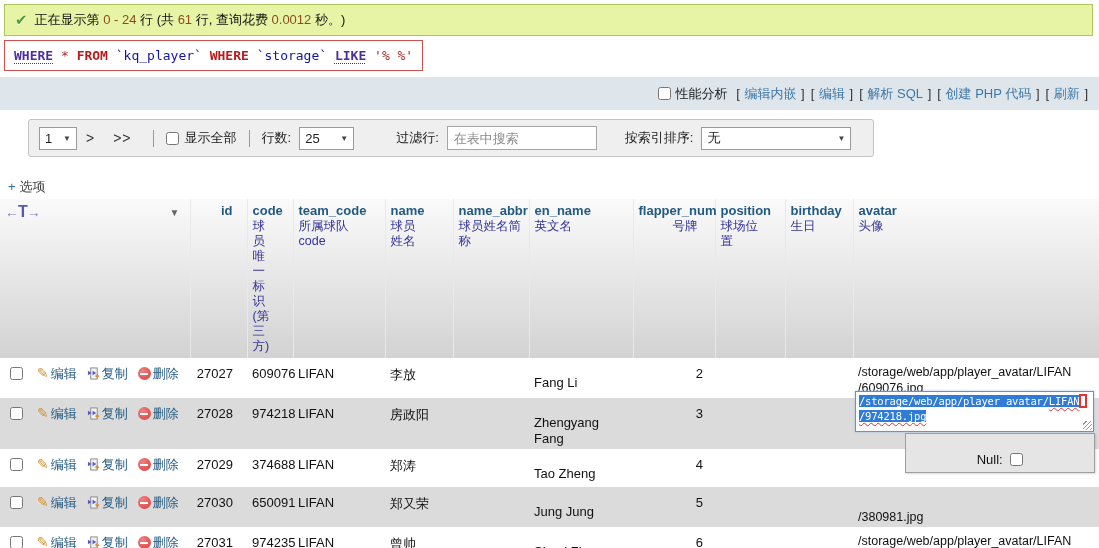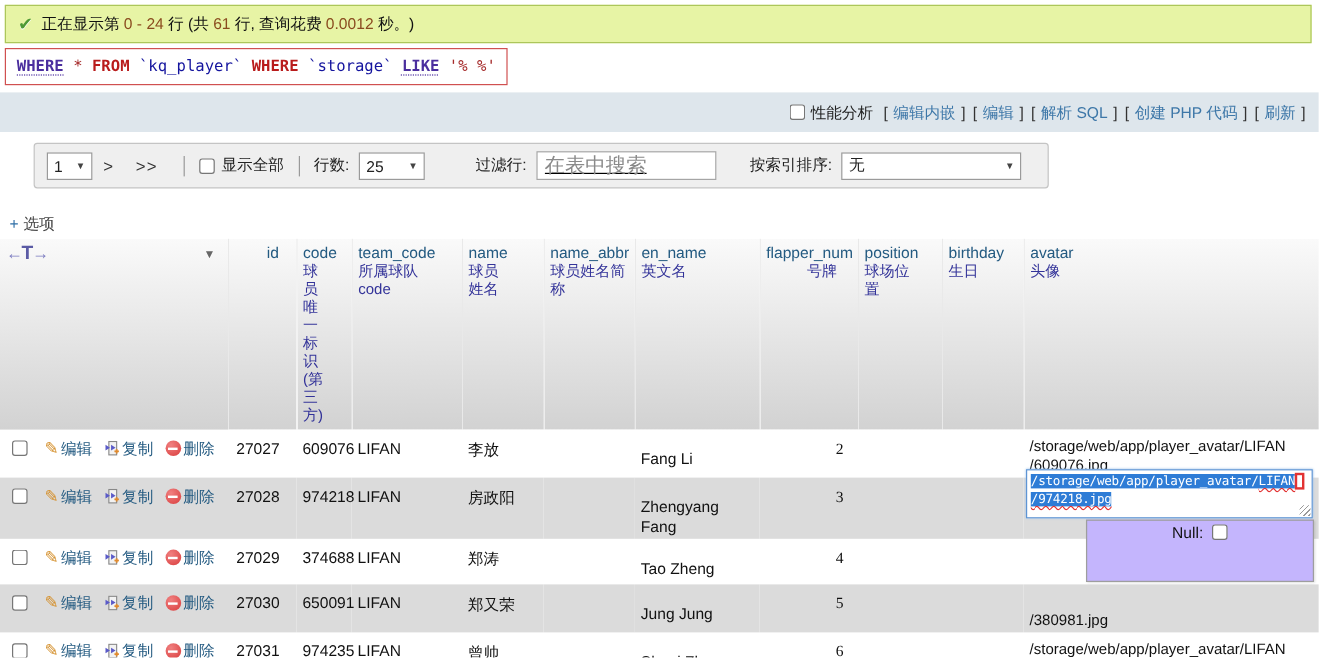--- a/index.html
+++ b/index.html
@@ -31,36 +31,36 @@
 
   
   .pagebar { margin:9px 0 0 28px; width:846px; background:#EFEFEF; border:1px solid #C4C4C4;
     border-radius:3px; padding:7px 10px; display:flex; align-items:center; height:38px; color:#222; }
   .fakeselect { display:inline-flex; align-items:center; justify-content:space-between;
     background:#fff; border:1px solid #9A9A9A; padding:2px 5px; height:23px; cursor:pointer; }
   .fakeselect .caret { font-size:8px; color:#444; margin-left:7px; }
   .pg-btn { margin:0 9px; color:#333; cursor:pointer; font-size:14px; letter-spacing:1px; }
   .vsep { border-left:1px solid #999; height:17px; margin:0 12px; }
   .pagebar label { margin-right:8px; }
-  .filter-input { width:150px; height:24px; border:1px solid #A5A5A5; padding:2px 6px; font-size:17px; margin-right:28px;text-decoration:underline; }
+  .filter-input { width:150px; height:24px; border:1px solid #A5A5A5; padding:2px 6px; font-size:13px; margin-right:28px; }
   .filter-input::placeholder { color:#8A8A8A; }
 
   
   .options-link { margin:21px 0 3px 8px; cursor:pointer; display:inline-block; }
   .options-plus { color:#2F6FA7; margin-right:4px; }
   .options-label { color:#444; }
 
   
   table.results { border-collapse:collapse; table-layout:fixed; width:1099px; }
   thead th { background:linear-gradient(#FAFAFA,#D2D2D2); vertical-align:top; text-align:left;
     padding:4px 5px; height:158px; border-right:1px solid #E9E9E9; font-weight:normal; position:relative; }
-  .col-name { color:#235A81; font-weight:normal; font-size:13px; text-decoration:none; cursor:pointer; display:inline-block; }
+  .col-name { color:#235A81; font-weight:bold; font-size:13px; text-decoration:none; cursor:pointer; display:inline-block; }
   .col-comment { color:#333399; font-size:12.5px; line-height:15px; white-space:pre-line; margin-top:1px; }
   th.num, td.num { text-align:right; padding-right:14px; }
-  th.flap .col-comment, td.flap { text-align:right; padding-right:12px;font-family:Liberation Serif, serif; }
+  th.flap .col-comment, td.flap { text-align:right; padding-right:12px; }
   .reorder-widget { color:#7B7BC0; font-size:14px; letter-spacing:-1px; cursor:move; }
   .reorder-widget b { font-size:16px; color:#5B5BA5; font-weight:bold; }
   .sort-caret { position:absolute; right:10px; top:8px; font-size:10px; color:#666; cursor:pointer;
     text-shadow:0 1px 0 #fff; }
   tbody td { vertical-align:top; padding:8px 5px 2px 5px; font-size:13px; }
   tbody tr:nth-child(even) { background:#DBDBDB; }
   tr.r1 { height:38px; } tr.r2 { height:40px; } tr.r3 { height:38px; } tr.r4 { height:37px; } tr.r5 { height:38px; }
   td.actions { white-space:nowrap; padding-left:10px; padding-top:7px; }
   td.actions input { margin-right:14px; vertical-align:-2px; }
   .action-link { color:#235A81; cursor:pointer; margin-right:10px; }
@@ -77,22 +77,22 @@
     background:#fff; border:1px solid #5E94D4; box-shadow:0 0 2px #9CC0E8;
     font-family:"DejaVu Sans Mono","Liberation Mono",monospace; font-size:10.5px; letter-spacing:-0.2px;
     line-height:15px; padding:2px 3px; cursor:text; }
   .sel { background:#2E7CD6; color:#fff; }
   .wavy { text-decoration:underline wavy #E23333 1px; text-underline-offset:2px; }
   .ime-box { position:absolute; right:6px; top:2px; width:8px; height:14px; border:2px solid #E23333; }
   .resize-handle { position:absolute; right:1px; bottom:1px; width:9px; height:9px; cursor:nwse-resize;
     background:repeating-linear-gradient(135deg, transparent 0 2px, #999 2px 3px); }
 
   
-  .null-popup { position:absolute; left:905px; top:433px; width:190px; height:52px;
-    background:#c4b5fd; border:1px solid #9E9E9E; box-shadow:1px 1px 2px rgba(0,0,0,.15); padding:0 6px; }
+  .null-popup { position:absolute; left:905px; top:433px; width:190px; height:40px;
+    background:#e5e5e5; border:1px solid #9E9E9E; box-shadow:1px 1px 2px rgba(0,0,0,.15); padding:16px 6px; }
   .null-row { text-align:center; margin-top:2px; }
   .null-row input { vertical-align:-2px; margin-left:4px; }
   .esc-hint { color:#444; margin-top:3px; font-size:12.5px; }
 </style>
 </head>
 <body>
 
 <div id="page">
 
   

